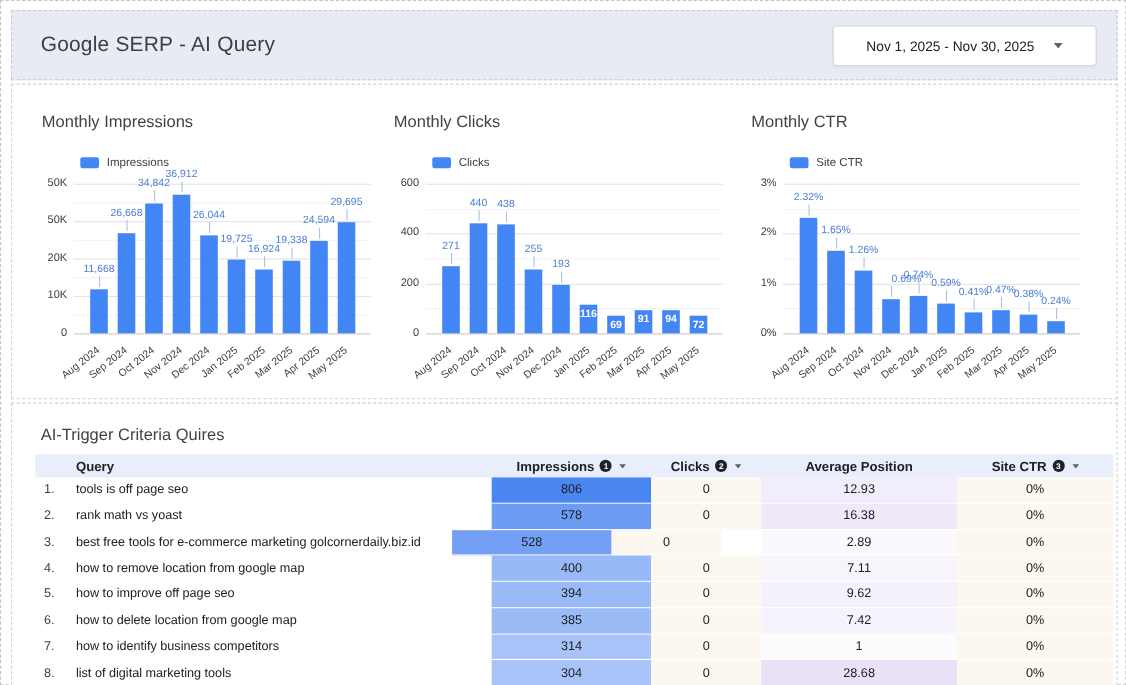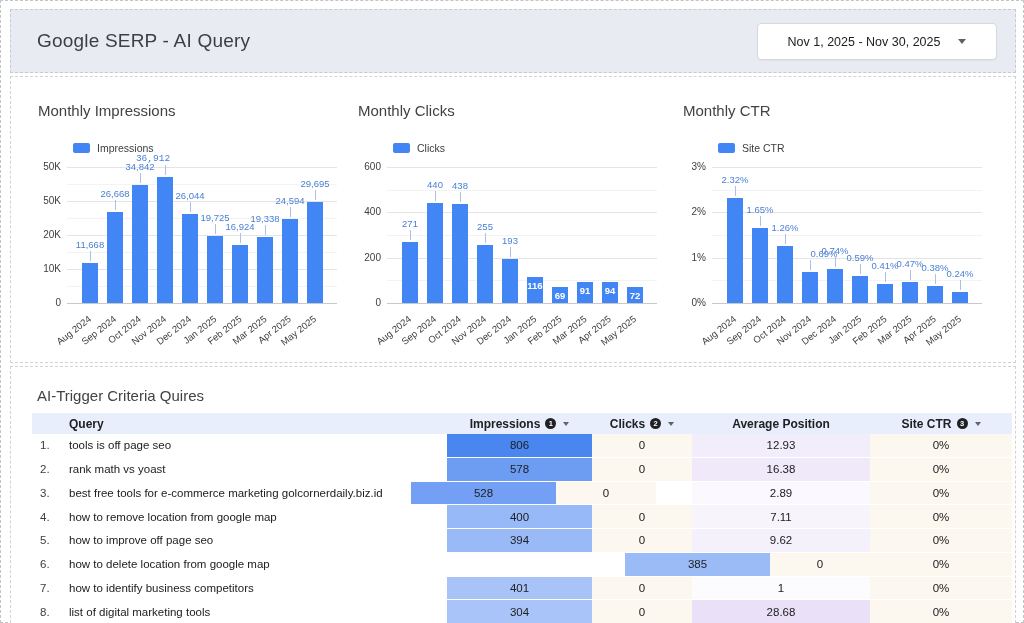--- a/index.html
+++ b/index.html
@@ -102,21 +102,21 @@
           <div class="xlab" style="top: 145px; right: 247px;">Aug 2024</div>
           <div class="bar" style="left: 40px; height: 91px; top: 45px; background: rgb(66, 133, 244);"></div>
           <div class="dlab" style="left: 16px; top: 21px;">26,668</div>
           <div class="stem" style="left: 48px; top: 33px;"></div>
           <div class="xlab" style="top: 145px; right: 222px;">Sep 2024</div>
           <div class="bar" style="left: 65px; height: 118px; top: 18px; background: rgb(66, 133, 244);"></div>
           <div class="dlab" style="left: 41px; top: -6px;">34,842</div>
           <div class="stem" style="left: 73px; top: 6px;"></div>
           <div class="xlab" style="top: 145px; right: 197px;">Oct 2024</div>
           <div class="bar" style="left: 90px; height: 126px; top: 10px; background: rgb(66, 133, 244);"></div>
-          <div class="dlab" style="left: 54px; top: -14px; font-family: Liberation Mono, monospace;">36,912</div>
+          <div class="dlab" style="left: 66px; top: -14px;">36,912</div>
           <div class="stem" style="left: 98px; top: -2px;"></div>
           <div class="xlab" style="top: 145px; right: 172px;">Nov 2024</div>
           <div class="bar" style="left: 115px; height: 89px; top: 47px; background: rgb(66, 133, 244);"></div>
           <div class="dlab" style="left: 91px; top: 23px;">26,044</div>
           <div class="stem" style="left: 123px; top: 35px;"></div>
           <div class="xlab" style="top: 145px; right: 147px;">Dec 2024</div>
           <div class="bar" style="left: 140px; height: 67px; top: 69px; background: rgb(66, 133, 244);"></div>
           <div class="dlab" style="left: 116px; top: 45px;">19,725</div>
           <div class="stem" style="left: 148px; top: 57px;"></div>
           <div class="xlab" style="top: 145px; right: 122px;">Jan 2025</div>
@@ -318,26 +318,27 @@
           <div class="cell c-imp center" style="background: rgb(153, 186, 247);">394</div>
           <div class="cell c-clk center" style="background: rgb(252, 248, 239);">0</div>
           <div class="cell c-pos center" style="background: rgb(245, 241, 252);">9.62</div>
           <div class="cell c-ctr center" style="background: rgb(252, 248, 239);">0%</div>
         </div>
         <div class="t-row">
           <div class="cell c-num">6.</div>
           <div class="cell c-query">how to delete location from google map</div>
           <div class="cell c-imp center" style="background: rgb(155, 187, 247);">385</div>
           <div class="cell c-clk center" style="background: rgb(252, 248, 239);">0</div>
+          <div class="cell c-pos center" style="background: rgb(247, 243, 252);">7.42</div>
           <div class="cell c-ctr center" style="background: rgb(252, 248, 239);">0%</div>
         </div>
         <div class="t-row">
           <div class="cell c-num">7.</div>
           <div class="cell c-query">how to identify business competitors</div>
-          <div class="cell c-imp center" style="background: rgb(167, 195, 248);">401</div>
+          <div class="cell c-imp center" style="background: rgb(167, 195, 248);">314</div>
           <div class="cell c-clk center" style="background: rgb(252, 248, 239);">0</div>
           <div class="cell c-pos center" style="background: rgb(252, 251, 254);">1</div>
           <div class="cell c-ctr center" style="background: rgb(252, 248, 239);">0%</div>
         </div>
         <div class="t-row">
           <div class="cell c-num">8.</div>
           <div class="cell c-query">list of digital marketing tools</div>
           <div class="cell c-imp center" style="background: rgb(169, 196, 248);">304</div>
           <div class="cell c-clk center" style="background: rgb(252, 248, 239);">0</div>
           <div class="cell c-pos center" style="background: rgb(234, 225, 248);">28.68</div>

